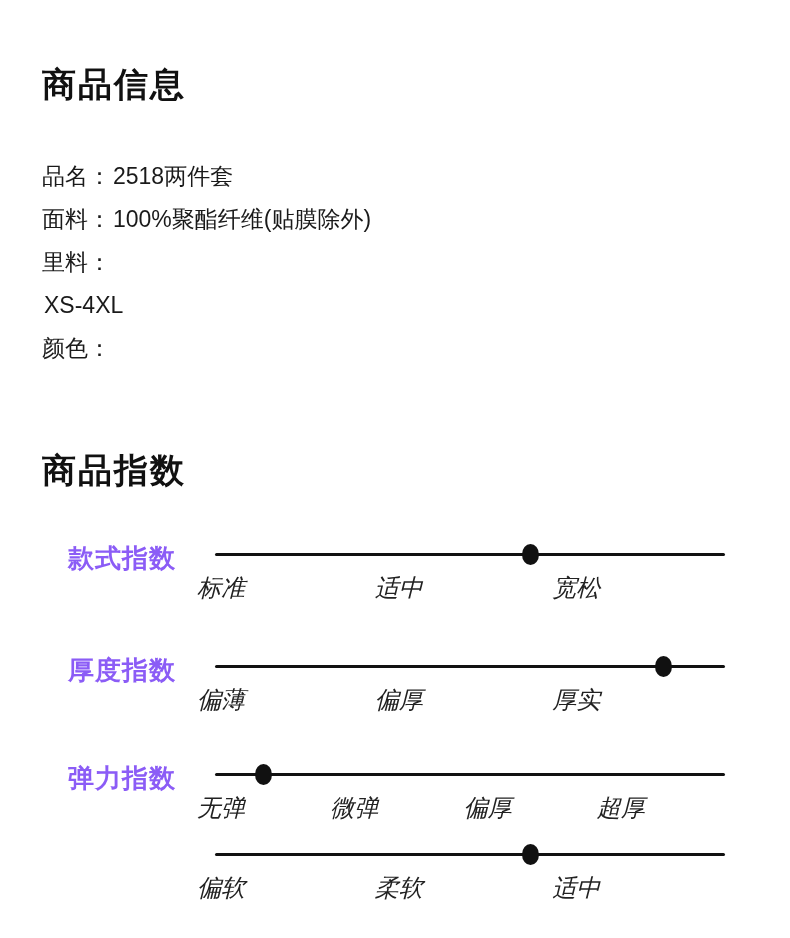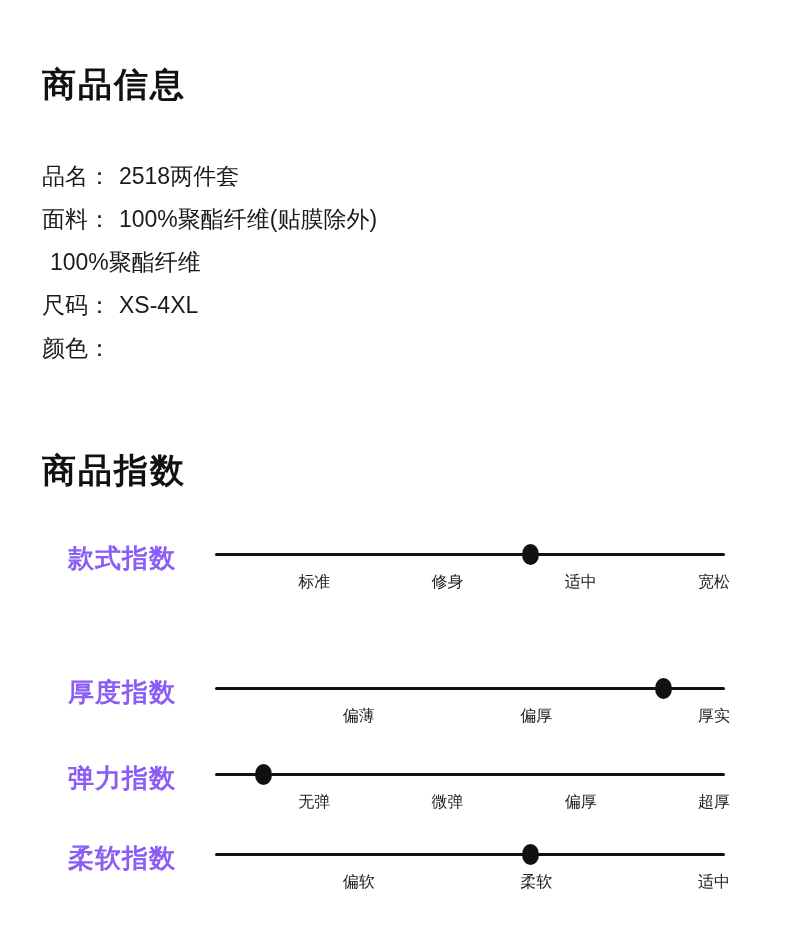--- a/index.html
+++ b/index.html
@@ -21,89 +21,87 @@
 
   #info-rows{
     position:absolute;left:42px;top:155px;width:720px;
     font-size:23px;
   }
   .info-row{
     display:flex;align-items:flex-end;
     height:43px;line-height:43px;white-space:nowrap;
   }
   .info-label{color:#1a1a1a;}
-  .info-value{color:#1a1a1a;margin-left:8px;}
+  .info-value{color:#1a1a1a;margin-left:2px;}
 
   #sliders{position:absolute;left:0;top:0;width:790px;}
   .slider-row{position:absolute;left:0;width:790px;height:100px;}
   .slider-row.r0{top:505px;}
-  .slider-row.r1{top:639px;}
+  .slider-row.r1{top:617px;}
   .slider-row.r2{top:725px;}
   .slider-row.r3{top:805px;}
   .s-label{
     position:absolute;left:68px;top:36px;
     font-size:26px;font-weight:600;letter-spacing:1px;color:#8b5cf6;
     white-space:nowrap;
   }
   .s-line{
     position:absolute;left:215px;top:48px;
     width:510px;height:3px;background:#111;border-radius:2px;
   }
   .s-dot{
     position:absolute;top:39px;
     width:17px;height:21px;background:#111;border-radius:50%;
   }
   .s-opts{
     position:absolute;left:197px;top:67px;width:533px;
     display:flex;
   }
   .s-opt{
-    flex:1;text-align:right;
-    font-size:16px;color:#222;white-space:nowrap;
+    flex:1;text-align:left;
+    font-size:24px;color:#222;white-space:nowrap;font-style:italic;
   }
 </style>
 </head>
 <body>
 
 <div id="page">
 
   <div class="section-title" id="info-title">商品信息</div>
 
   <div id="info-rows">
     <div class="info-row">
       <span class="info-label">品名：</span>
       <span class="info-value">2518两件套</span>
     </div>
     <div class="info-row">
       <span class="info-label">面料：</span>
       <span class="info-value">100%聚酯纤维(贴膜除外)</span>
     </div>
     <div class="info-row">
-      <span class="info-value">100%聚酯纤维</span>
+      <span class="info-label">里料：</span>
     </div>
     <div class="info-row">
-      <span class="info-label">尺码：</span>
       <span class="info-value">XS-4XL</span>
     </div>
     <div class="info-row">
       <span class="info-label">颜色：</span>
     </div>
   </div>
 
   <div class="section-title" id="index-title">商品指数</div>
 
   <div id="sliders">
 
     <div class="slider-row r0">
       <span class="s-label">款式指数</span>
       <div class="s-line"></div>
       <div class="s-dot" style="left: 521.6px;"></div>
       <div class="s-opts">
         <span class="s-opt">标准</span>
-        <span class="s-opt">修身</span>
         <span class="s-opt">适中</span>
         <span class="s-opt">宽松</span>
       </div>
     </div>
 
     <div class="slider-row r1">
       <span class="s-label">厚度指数</span>
       <div class="s-line"></div>
       <div class="s-dot" style="left: 654.9px;"></div>
       <div class="s-opts">
@@ -119,21 +117,20 @@
       <div class="s-dot" style="left: 255.1px;"></div>
       <div class="s-opts">
         <span class="s-opt">无弹</span>
         <span class="s-opt">微弹</span>
         <span class="s-opt">偏厚</span>
         <span class="s-opt">超厚</span>
       </div>
     </div>
 
     <div class="slider-row r3">
-      <span class="s-label">柔软指数</span>
       <div class="s-line"></div>
       <div class="s-dot" style="left: 521.6px;"></div>
       <div class="s-opts">
         <span class="s-opt">偏软</span>
         <span class="s-opt">柔软</span>
         <span class="s-opt">适中</span>
       </div>
     </div>
 
   </div>

